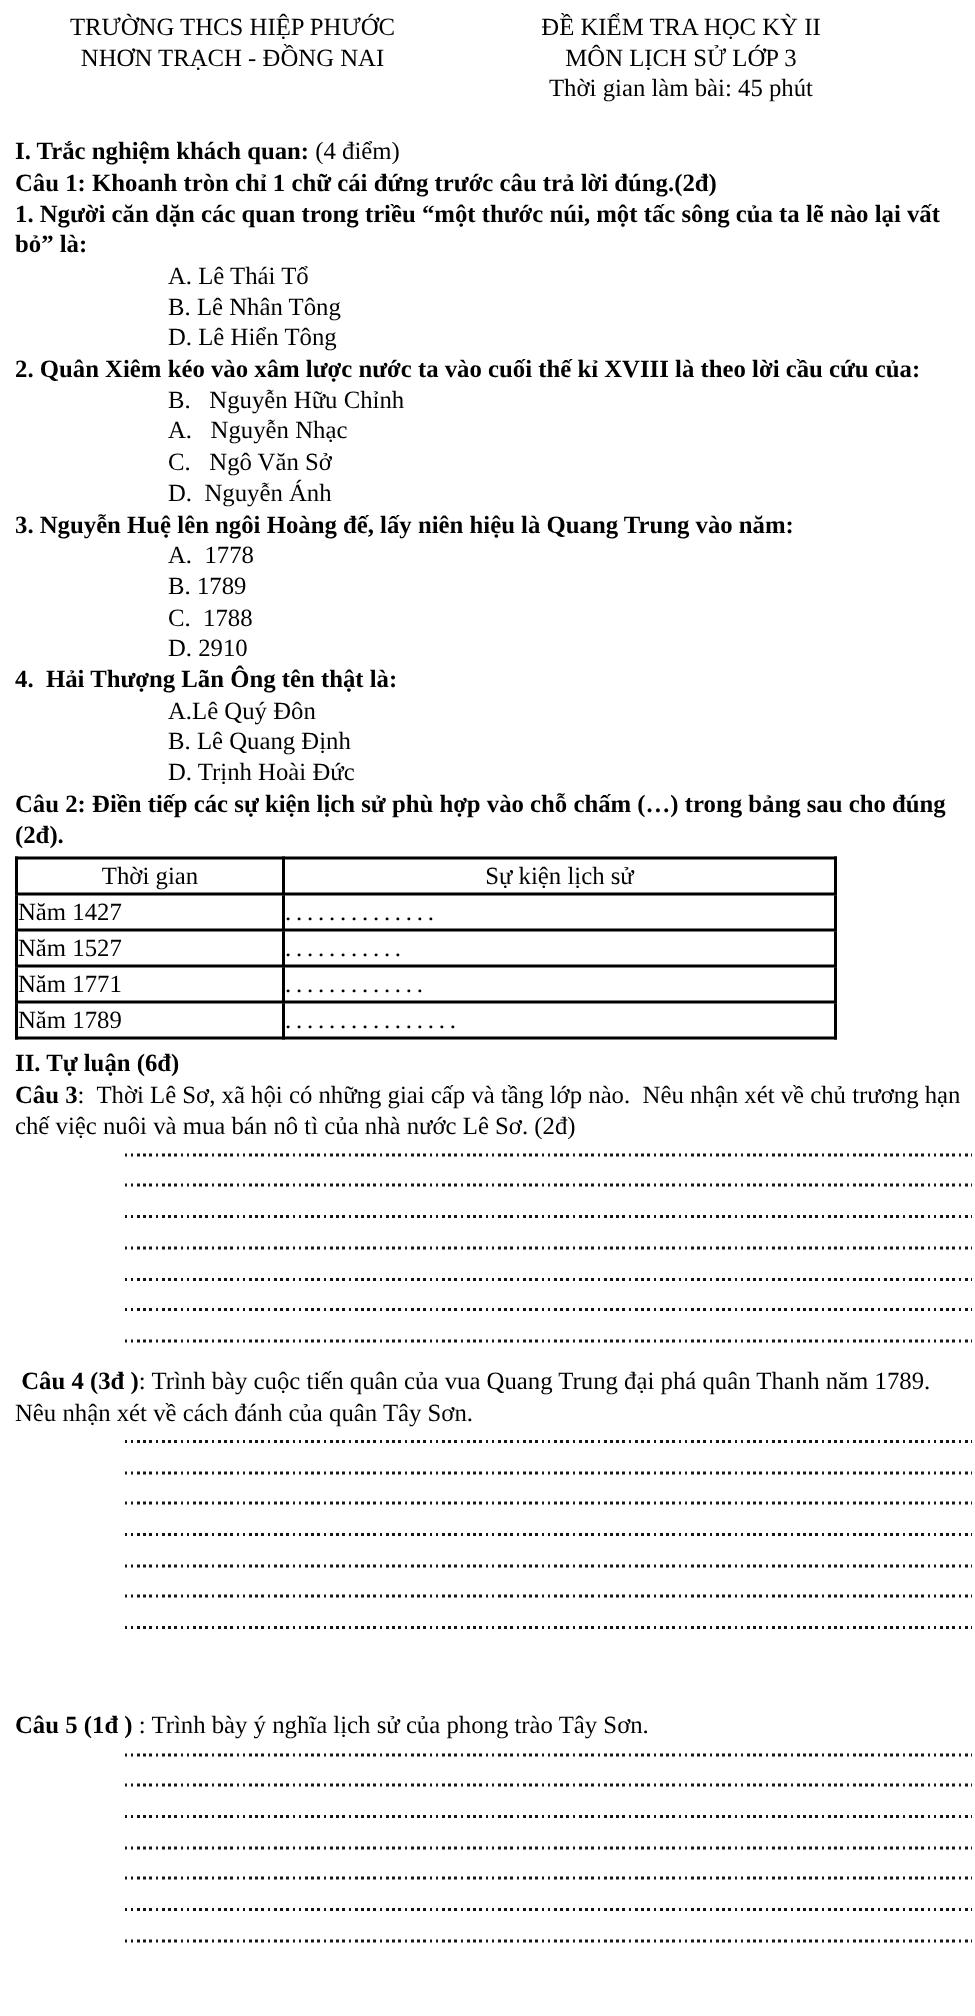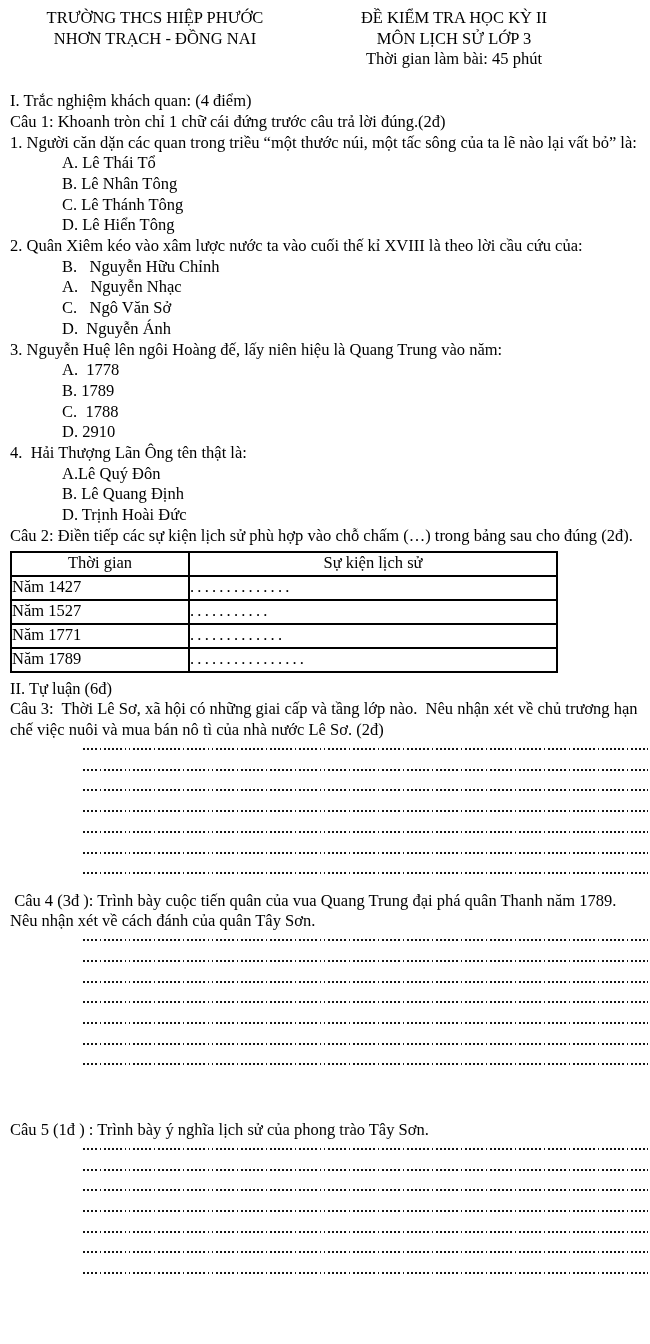--- a/index.html
+++ b/index.html
@@ -6,30 +6,30 @@
   body {
     width: 650px; height: 1344px; overflow: hidden;
     font-family: "Liberation Serif", "DejaVu Serif", serif;
     font-size: 16.5px; line-height: 20.7px; color: #000;
   }
   .page {
     box-sizing: border-box; width: 650px; height: 1344px;
     padding: 8px 2px 0 10px; overflow: hidden; background: #fff; border-radius: 22px;
   }
   p { margin: 0; white-space: pre-wrap; }
-  .b { font-weight: normal; }
+  .b { font-weight: bold; }
 
   
   .header { display: flex; }
   .h-left  { width: 290px; text-align: center; }
   .h-right { width: 252px; margin-left: 28px; text-align: center; }
 
   .sec1-h { margin-top: 21px; }
 
-  .opts div { margin-left: 52px; white-space: pre-wrap; }
+  .opts div { margin-left: 102px; white-space: pre-wrap; }
 
   
   table.events {
     border-collapse: collapse; width: 548px; margin: 4px 0 3px 0;
     table-layout: fixed;
   }
   table.events th, table.events td {
     border: 2px solid #000; height: 22px; padding: 0;
     font-weight: normal; vertical-align: middle;
   }
@@ -68,21 +68,20 @@
   </div>
 
   <p class="sec1-h"><span class="b">I. Trắc nghiệm khách quan:</span><span> (4 điểm)</span></p>
 
   <p class="b">Câu 1: Khoanh tròn chỉ 1 chữ cái đứng trước câu trả lời đúng.(2đ)</p>
 
   <p class="b">1. Người căn dặn các quan trong triều “một thước núi, một tấc sông của ta lẽ nào lại vất bỏ” là:</p>
   <div class="opts">
     <div>A. Lê Thái Tổ</div>
     <div>B. Lê Nhân Tông</div>
-    <div>C. Lê Thánh Tông</div>
     <div>D. Lê Hiển Tông</div>
   </div>
 
   <p class="b">2. Quân Xiêm kéo vào xâm lược nước ta vào cuối thế kỉ XVIII là theo lời cầu cứu của:</p>
   <div class="opts">
     <div>B.   Nguyễn Hữu Chỉnh</div>
     <div>A.   Nguyễn Nhạc</div>
     <div>C.   Ngô Văn Sở</div>
     <div>D.  Nguyễn Ánh</div>
   </div>

